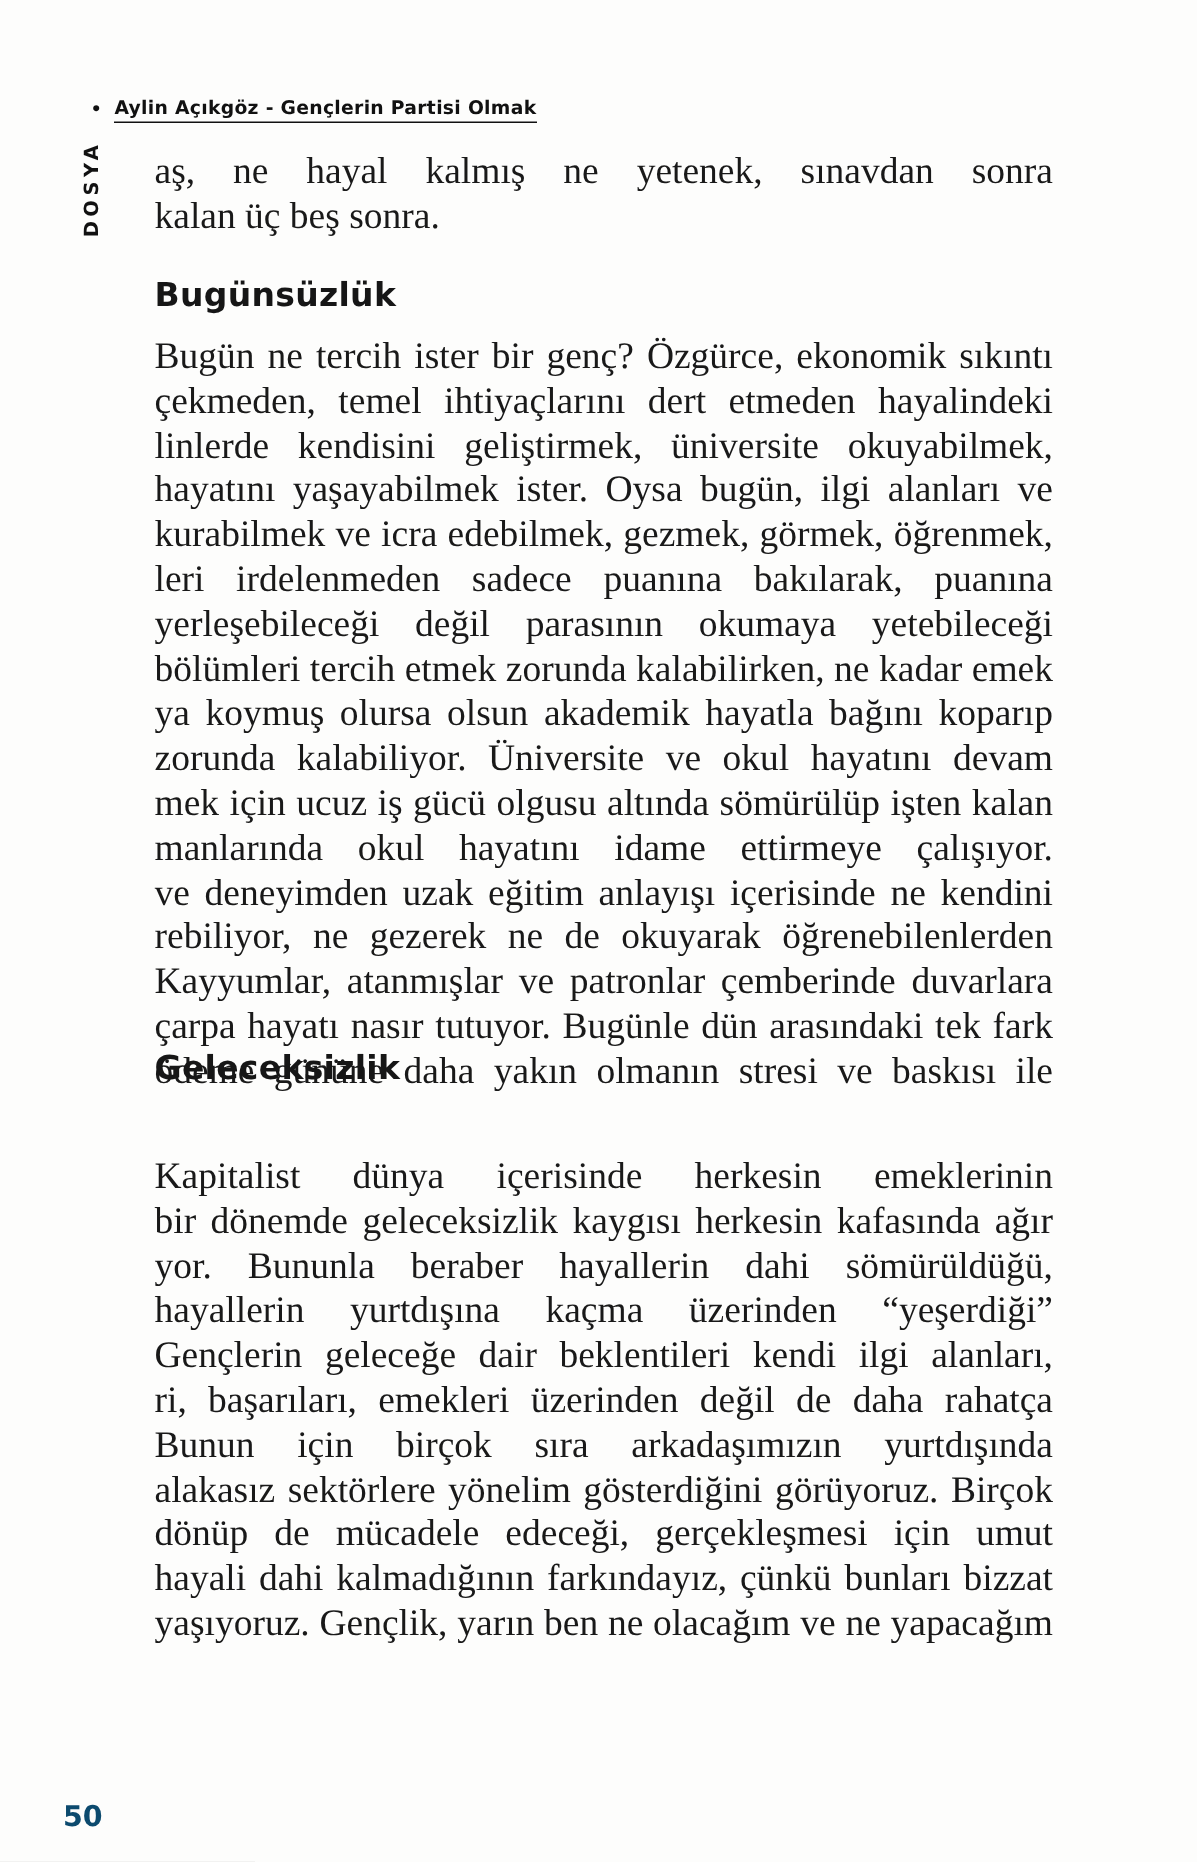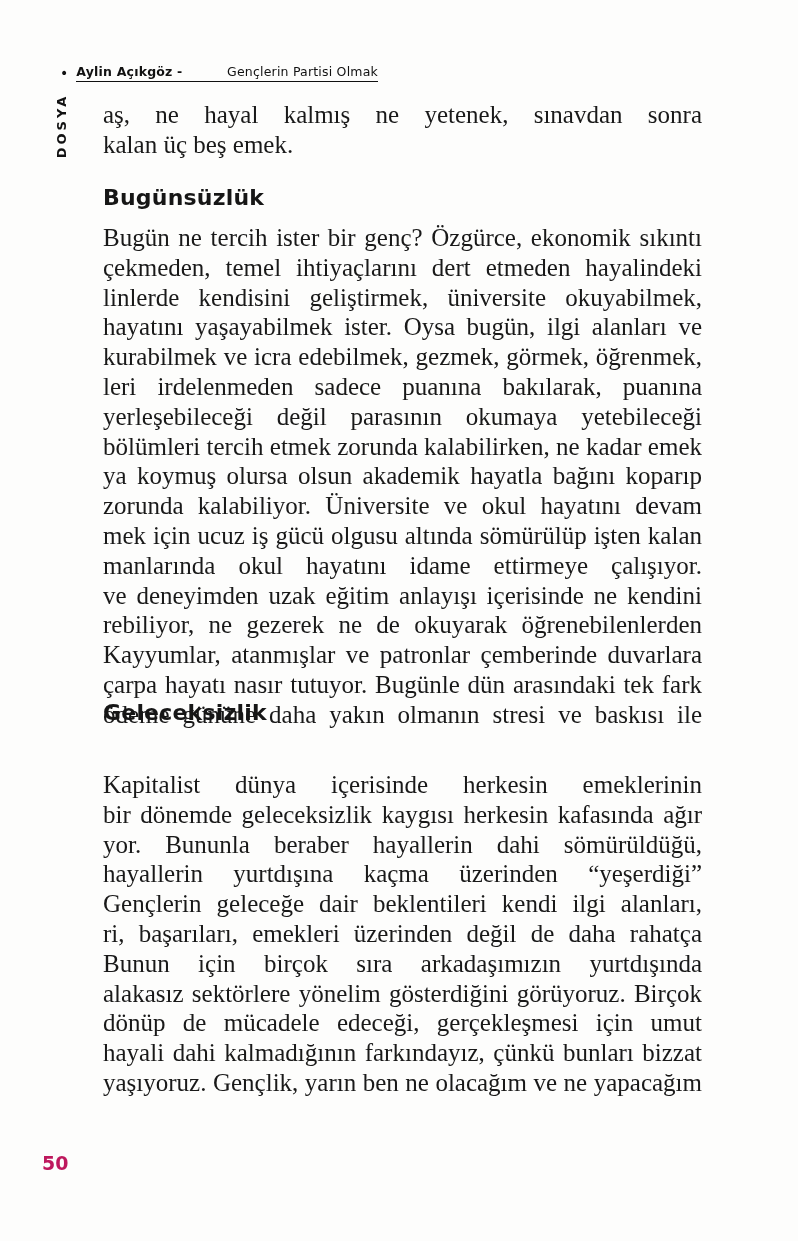--- a/index.html
+++ b/index.html
@@ -21,21 +21,21 @@
     color:#111;
   }
   .hdr .bullet{font-size:14px;line-height:1;}
   .hdr .hdr-text{
     border-bottom:1.5px solid #111;
     padding-bottom:2px;
     letter-spacing:.2px;
     white-space:nowrap;
   }
   .hdr .author{font-weight:600;}
-  .hdr .title{font-weight:400;margin-left:40px;}
+  .hdr .title{font-weight:700;}
   
   .dosya{
     position:absolute;left:24px;top:118px;
     width:76px;height:16px;
     transform:rotate(-90deg);
     transform-origin:50% 50%;
     font-family:"DejaVu Sans", sans-serif;
     font-weight:800;font-size:13px;
     letter-spacing:3px;color:#111;
     text-align:center;white-space:nowrap;
@@ -56,42 +56,42 @@
   .p2pos{position:absolute;top:770px;}
   .para{width:599px;font-size:25px;line-height:29.8px;}
   .tline{
     text-align:justify;
     text-align-last:justify;
     height:29.8px;overflow:hidden;
   }
   .tline-last{text-align-last:left;}
   
   .pageno{
-    position:absolute;left:42px;top:1152px;
+    position:absolute;left:42px;top:1200px;
     font-family:"DejaVu Sans", sans-serif;
-    font-weight:800;font-size:19px;color:#be185d;
+    font-weight:800;font-size:19px;color:#0c4a6e;
   }
 </style>
 </head>
 <body>
 
 <div class="page">
 
   <div class="hdr">
     <span class="bullet">•</span>
     <span class="hdr-text"><span class="author">Aylin Açıkgöz - </span><span class="title">Gençlerin Partisi Olmak</span></span>
   </div>
 
   <div class="dosya">DOSYA</div>
 
   <div class="col">
 
     <div class="para intro">
         <div class="tline">aş, ne hayal kalmış ne yetenek, sınavdan sonra unutulanlardan arta</div>
-        <div class="tline tline-last">kalan üç beş emek.</div>
+        <div class="tline tline-last">kalan üç beş sonra.</div>
       </div>
 
     <div class="h-sec h1pos">Bugünsüzlük</div>
     <div class="para p1pos">
         <div class="tline">Bugün ne tercih ister bir genç? Özgürce, ekonomik sıkıntı</div>
         <div class="tline">çekmeden, temel ihtiyaçlarını dert etmeden hayalindeki disip-</div>
         <div class="tline">linlerde kendisini geliştirmek, üniversite okuyabilmek, mesleğini</div>
         <div class="tline">hayatını yaşayabilmek ister. Oysa bugün, ilgi alanları ve yetenek-</div>
         <div class="tline">kurabilmek ve icra edebilmek, gezmek, görmek, öğrenmek, yani</div>
         <div class="tline">leri irdelenmeden sadece puanına bakılarak, puanına bakılsa bile</div>

